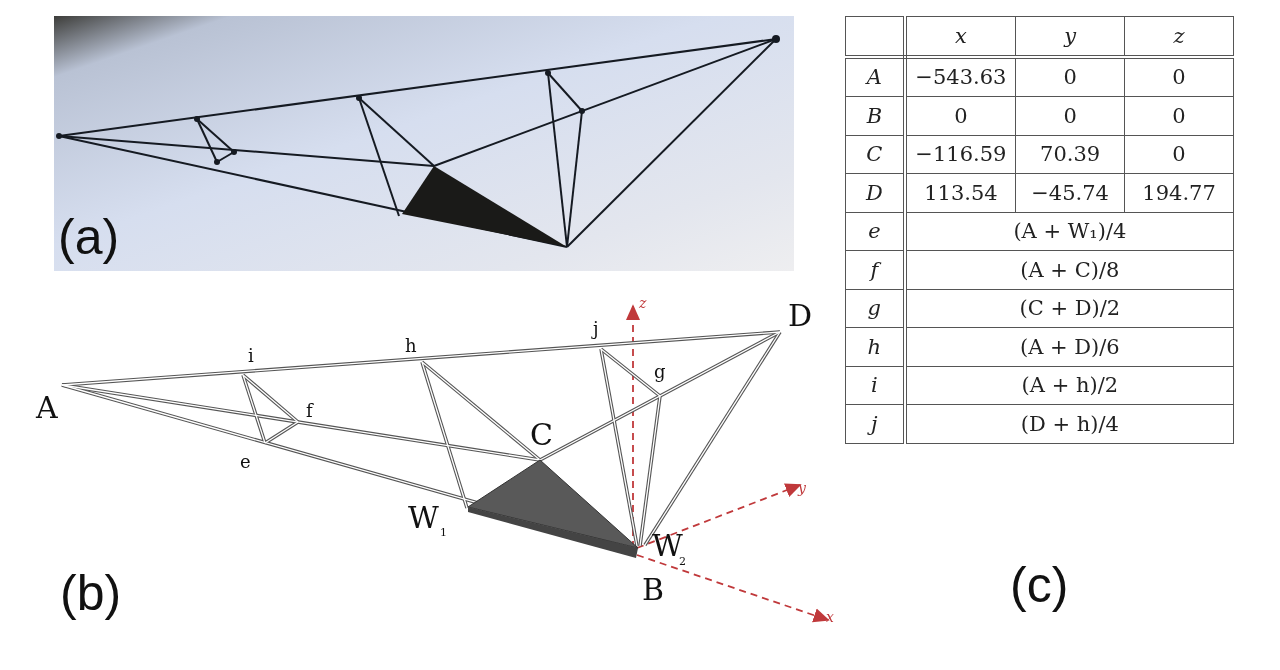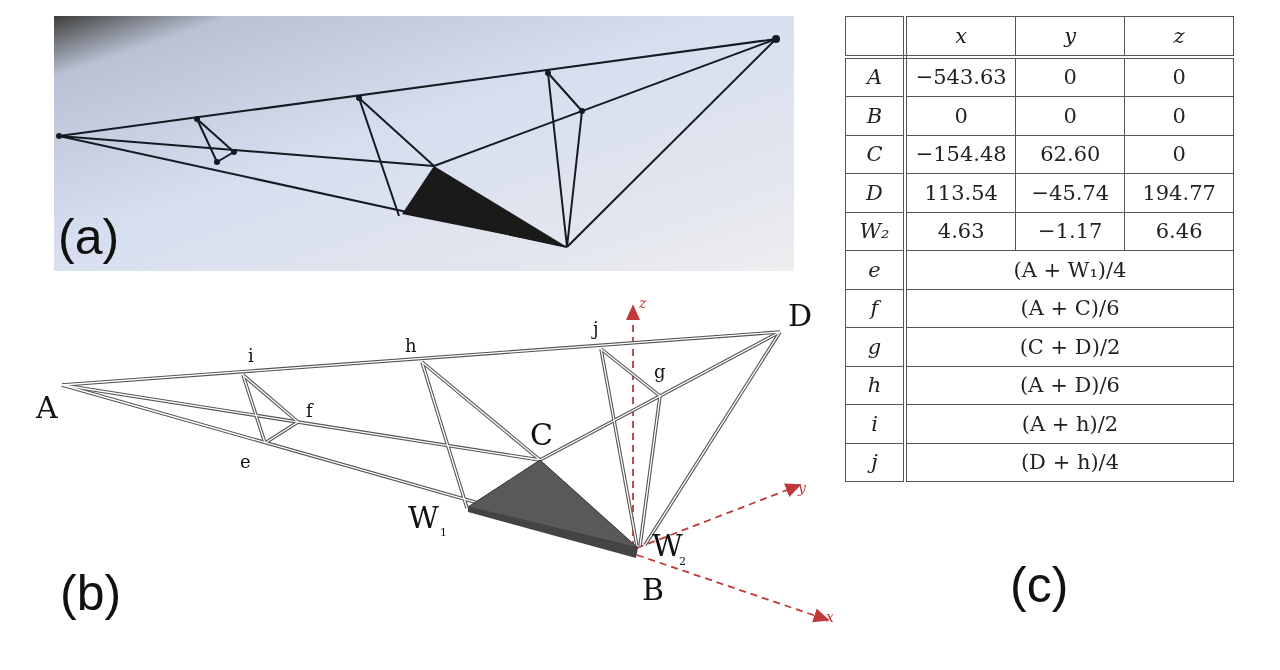--- a/index.html
+++ b/index.html
@@ -148,43 +148,37 @@
     <td>0</td>
   </tr>
   <tr>
     <td class="lbl">B</td>
     <td>0</td>
     <td>0</td>
     <td>0</td>
   </tr>
   <tr>
     <td class="lbl">C</td>
-    <td>−154.48</td>
-    <td>62.60</td>
+    <td>−116.59</td>
+    <td>70.39</td>
     <td>0</td>
   </tr>
   <tr>
     <td class="lbl">D</td>
     <td>113.54</td>
     <td>−45.74</td>
     <td>194.77</td>
   </tr>
   <tr>
-    <td class="lbl">W₂</td>
-    <td>4.63</td>
-    <td>−1.17</td>
-    <td>6.46</td>
-  </tr>
-  <tr>
     <td class="lbl">e</td>
     <td colspan="3">(A + W₁)/4</td>
   </tr>
   <tr>
     <td class="lbl">f</td>
-    <td colspan="3">(A + C)/6</td>
+    <td colspan="3">(A + C)/8</td>
   </tr>
   <tr>
     <td class="lbl">g</td>
     <td colspan="3">(C + D)/2</td>
   </tr>
   <tr>
     <td class="lbl">h</td>
     <td colspan="3">(A + D)/6</td>
   </tr>
   <tr>

